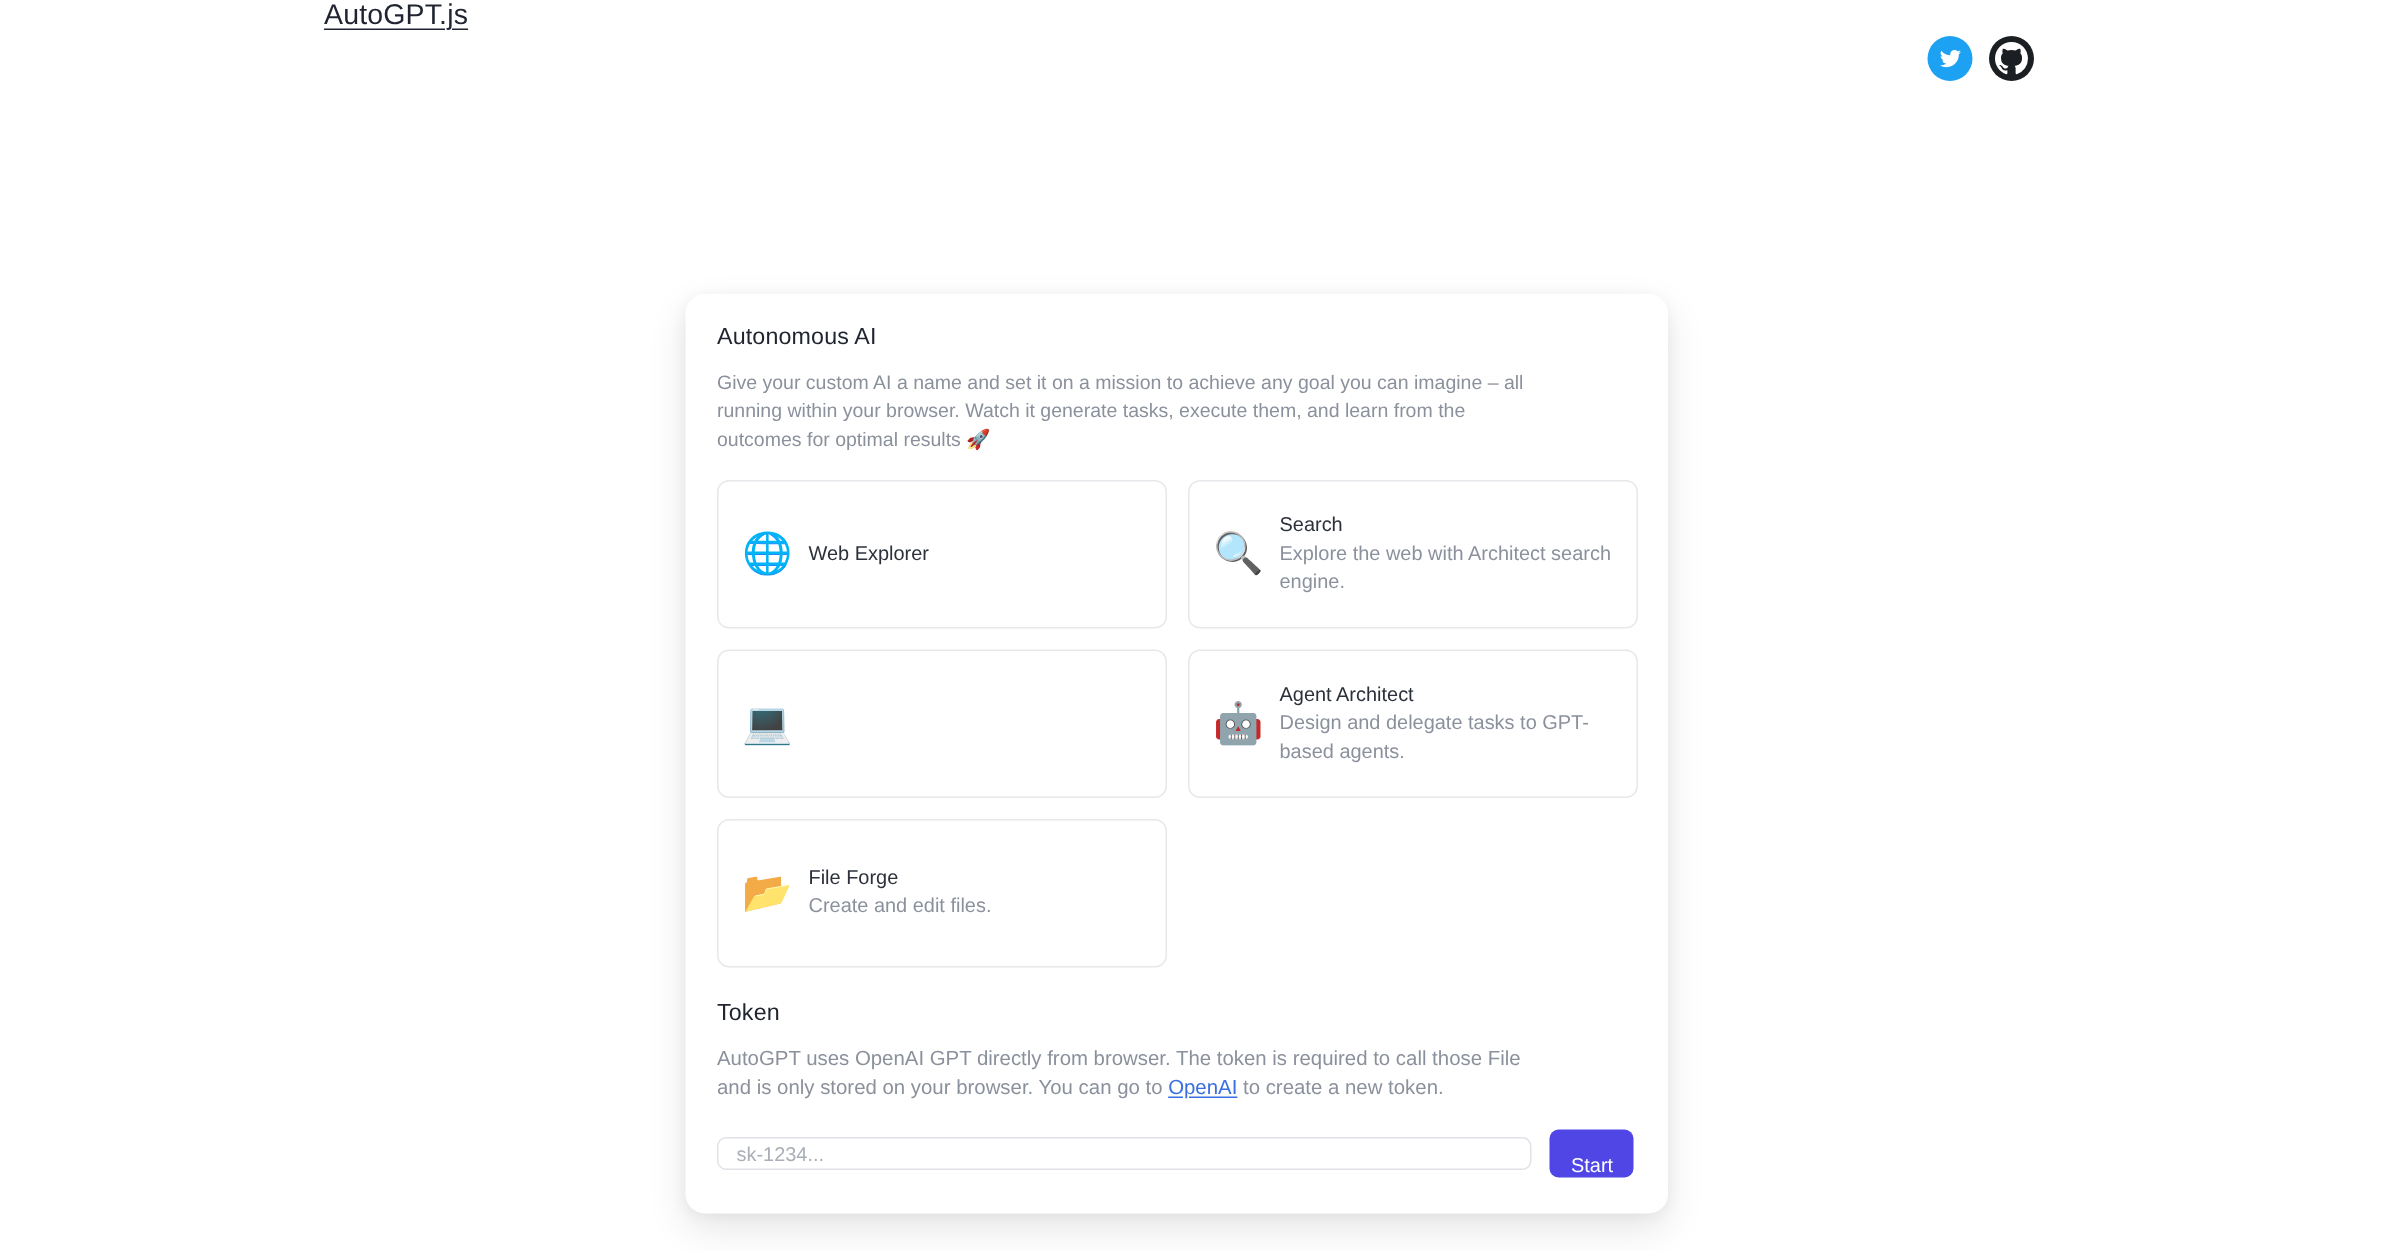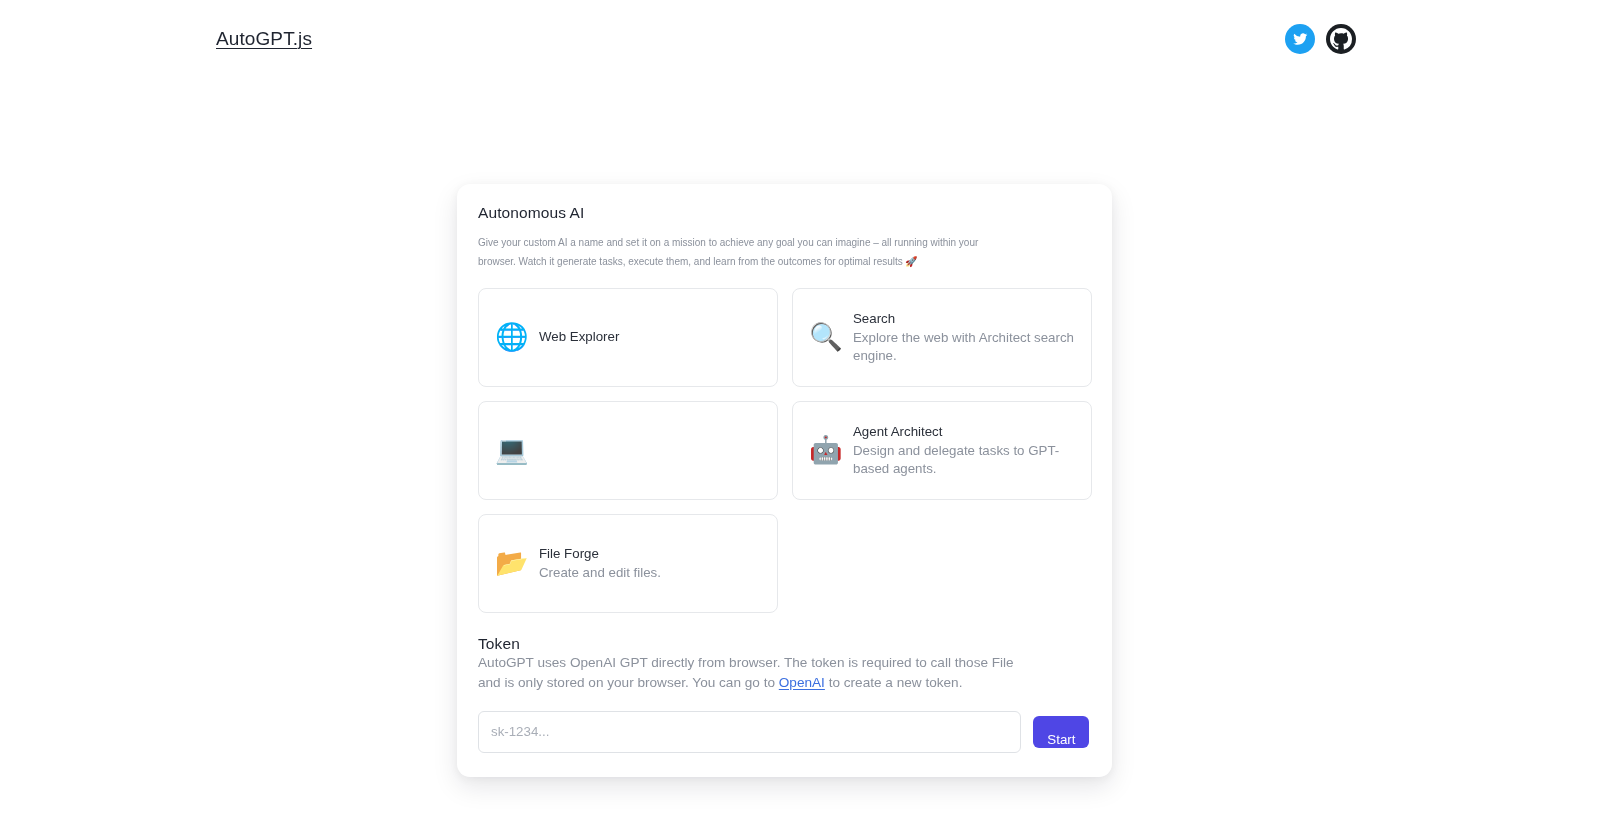--- a/index.html
+++ b/index.html
@@ -14,21 +14,20 @@
   }
 
   
   .site-header {
     position: absolute;
     top: 0;
     left: 0;
     width: 1600px;
     height: 78px;
     display: flex;
-    align-items: center;
     justify-content: space-between;
     padding: 0 244px 0 216px;
   }
 
   .brand-title {
     font-size: 19px;
     font-weight: 400;
     color: #1f2430;
     text-decoration: underline;
     text-underline-offset: 3px;
@@ -54,40 +53,40 @@
     flex: 0 0 auto;
   }
   .social-icon.twitter { background: #1da1f2; }
   .social-icon.github  { background: #1b1f23; }
   .social-icon svg { display: block; }
 
   
   .panel {
     position: absolute;
     left: 457px;
-    top: 184px;
+    top: 196px;
     width: 655px;
     min-height: 576px;
     background: #ffffff;
     border-radius: 13px;
     box-shadow: 0 10px 26px rgba(17, 24, 39, 0.10),
                 0 2px 10px rgba(17, 24, 39, 0.05);
     padding: 20px 23px 24px 21px;
   }
 
   .panel-title {
     font-size: 15.5px;
     font-weight: 400;
     color: #1f2430;
     letter-spacing: 0.1px;
     margin-bottom: 11px;
   }
 
   .panel-desc {
-    font-size: 10px;
+    font-size: 13px;
     line-height: 19.2px;
     color: #8b919c;
     width: 540px;
     margin-bottom: 17px;
   }
 
   
   .feature-grid {
     display: grid;
     grid-template-columns: 300px 300px;
@@ -130,20 +129,21 @@
     line-height: 18.6px;
     color: #8b919c;
   }
 
   
   .token-title {
     font-size: 15.5px;
     font-weight: 400;
     color: #1f2430;
     letter-spacing: 0.1px;
+    margin-bottom: 11px;
   }
 
   .token-desc {
     font-size: 13.6px;
     line-height: 19.2px;
     color: #8b919c;
     width: 540px;
     margin-bottom: 19px;
   }
 
@@ -155,21 +155,21 @@
   }
 
   .token-row {
     display: flex;
     align-items: center;
     gap: 12px;
   }
 
   .token-input {
     width: 551px;
-    height: 42px;
+    height: 22px;
     border: 1px solid #dfe2e6;
     border-radius: 6px;
     padding: 0 12px;
     font-size: 13.3px;
     font-family: "Liberation Sans", sans-serif;
     color: #2b303a;
     background: #fff;
     outline: none;
   }
   .token-input::placeholder { color: #a9aeb7; }

